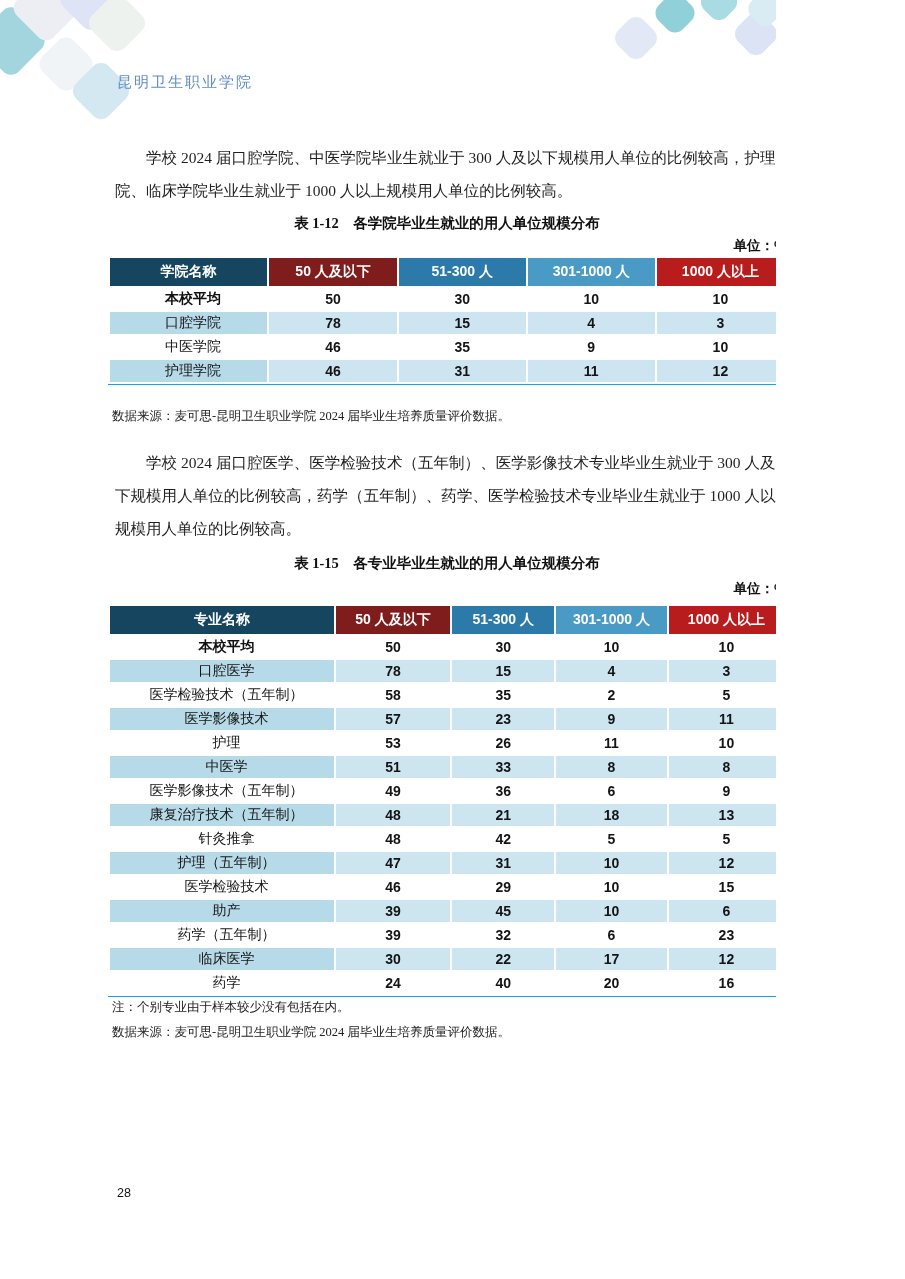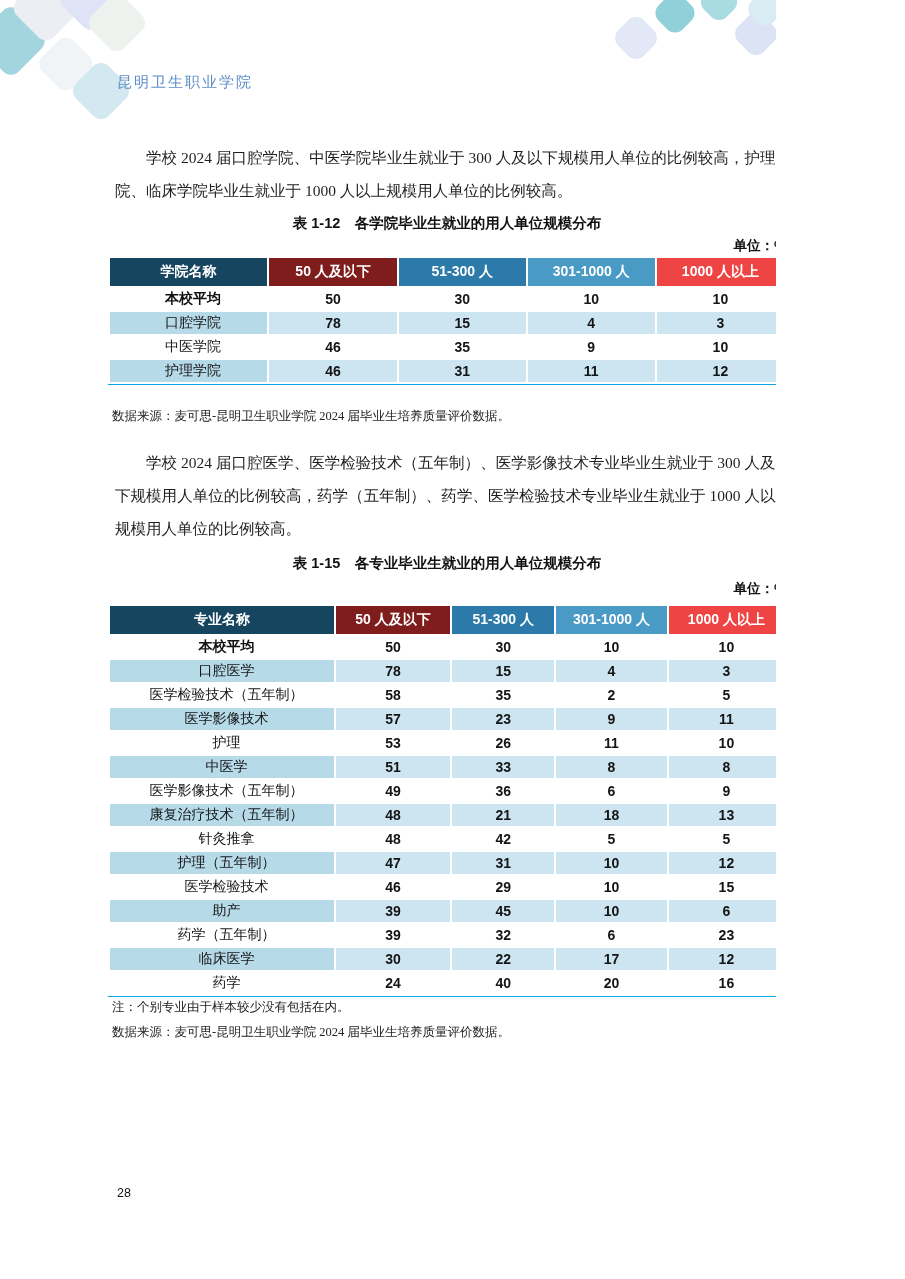--- a/index.html
+++ b/index.html
@@ -7,42 +7,42 @@
         font-family:"Liberation Serif",serif;color:#212121;}
   
   .deco{position:absolute;transform:rotate(45deg);border-radius:11px;}
   
   .school-name{position:absolute;left:117px;top:73px;font-size:15px;letter-spacing:2px;
                color:#5d8dc6;font-family:"Liberation Serif",serif;}
   
   .para{position:absolute;left:115px;width:676px;font-size:15.5px;line-height:33px;
         text-indent:2em;text-align:justify;color:#1f1f1f;}
   .caption{position:absolute;left:108px;width:678px;text-align:center;font-weight:bold;
-           font-size:14.5px;color:#111;font-family:Liberation Sans, sans-serif;}
+           font-size:14.5px;color:#111;font-family:Liberation Serif, serif;}
   .unit{position:absolute;left:108px;width:678px;text-align:right;font-weight:bold;
         font-size:13.5px;color:#111;font-family:"Liberation Sans",sans-serif;}
   .smallnote{position:absolute;left:112px;width:676px;font-size:12.5px;color:#222;
              font-family:"Liberation Serif",serif;}
   
   .tblwrap{position:absolute;left:108px;width:678px;border-bottom:1px solid #0ea5e9;}
   table.data{border-collapse:separate;border-spacing:2px;width:100%;
              font-family:"Liberation Sans",sans-serif;table-layout:fixed;}
   table.data th{color:#fff;font-weight:bold;font-size:14px;height:26px;text-align:center;
                 font-family:"Liberation Sans",sans-serif;}
   table.data td{font-size:14px;height:20px;text-align:center;color:#141414;}
   td.lbl{text-align:left;padding-left:10px;font-family:"Liberation Serif",serif;
          font-size:14.5px;color:#2e2e2e;}
   td.num{font-weight:bold;}
   tr.r-avg td{background:#ffffff;font-weight:bold;}
   tr.r-avg td.lbl{font-weight:bold;color:#111;}
   tr.r-white td{background:#ffffff;}
   tr.r-blue td{background:#cce5f1;margin-left:16px;}
   tr.r-blue td.lbl{background:#b7dae8;}
   .hc1{background:#15455f;} .hc2{background:#7f1d1d;} .hc3{background:#2b7aa9;}
-  .hc4{background:#4a9ac6;} .hc5{background:#ef4444;}
+  .hc4{background:#4a9ac6;} .hc5{background:#b91c1c;}
   .pagenum{position:absolute;left:117px;top:1186px;font-size:12.5px;color:#111;
            font-family:"Liberation Sans",sans-serif;}
 </style>
 </head>
 <body>
 
 <div class="page">
 
   <div>
     <div class="deco" style="left:-16px;top:14px;width:54px;height:54px;background:#a3d5de;"></div>

